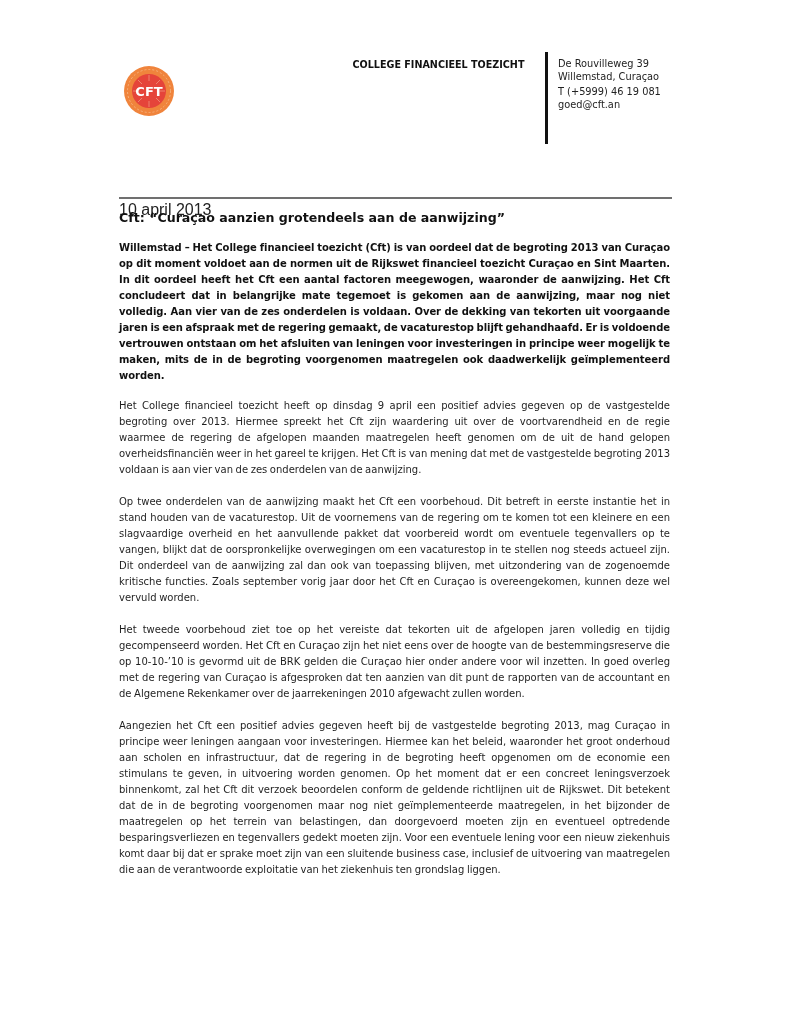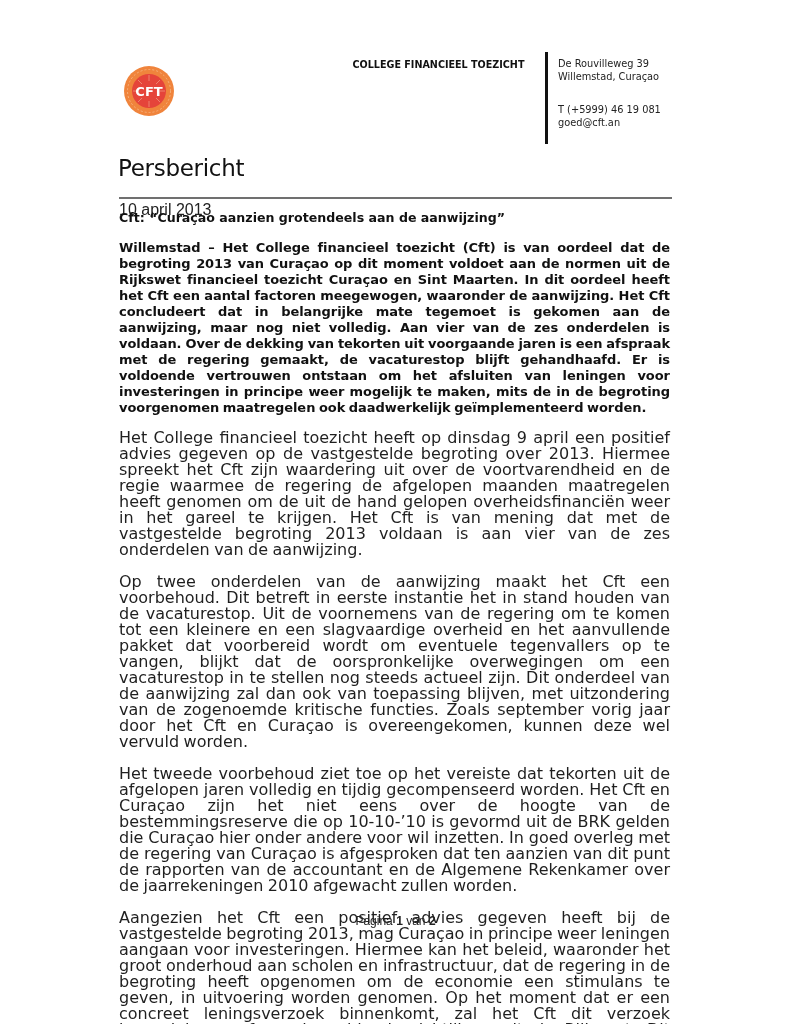--- a/index.html
+++ b/index.html
@@ -8,32 +8,32 @@
 
   .logo { position: absolute; left: 123px; top: 65px; width: 52px; height: 52px; }
 
   .org-name { position: absolute; left: 340px; top: 59px; width: 197px; text-align: center;
     font-family: "DejaVu Sans", sans-serif; font-weight: bold; font-size: 9.6px; letter-spacing: 0; color: #111; white-space: nowrap; }
 
   .vrule { position: absolute; left: 545px; top: 52px; width: 3px; height: 92px; background: #111; }
 
   .contact { position: absolute; left: 558px; top: 57px; font-family: "DejaVu Sans", sans-serif; font-size: 9.8px; line-height: 13px; color: #222; }
   .contact div { white-space: nowrap; }
-  .contact .addr2 { margin-bottom: 20px; }
+  .contact .addr2 { margin-bottom: 2px; }
   .contact .phone { }
 
   .title { position: absolute; left: 118px; top: 155px; font-family: "DejaVu Sans", sans-serif; font-size: 23px; color: #111; letter-spacing: -0.3px; }
   .date { position: absolute; left: 119px; top: 201px; font-family: Liberation Sans, sans-serif; font-size: 16px; color: #222; }
   .hrule { position: absolute; left: 119px; top: 197px; width: 553px; height: 2px; background: #707070; }
 
   .headline { position: absolute; left: 119px; top: 210px; font-family: "DejaVu Sans", sans-serif; font-weight: bold; font-size: 12.6px; color: #111; white-space: nowrap; }
 
   .content { position: absolute; left: 119px; top: 240px; width: 551px; font-family: "DejaVu Sans", sans-serif; }
-  .content p { margin: 0 0 16px 0; text-align: justify; font-size: 16px; line-height: 16px; color: #1f1f1f; word-spacing: -0.6px; }
-  .content p.lead { font-weight: bold; font-size: 13px; color: #111; word-spacing: -0.9px; letter-spacing: -0.05px; margin-bottom: 14px; }
+  .content p { margin: 0 0 16px 0; text-align: justify; font-size: 10px; line-height: 16px; color: #1f1f1f; word-spacing: -0.6px; }
+  .content p.lead { font-weight: bold; font-size: 10px; color: #111; word-spacing: -0.9px; letter-spacing: -0.05px; margin-bottom: 14px; }
 
   .footer { position: absolute; left: 0; top: 914px; width: 791px; text-align: center; font-family: "Liberation Sans", sans-serif; font-size: 12px; color: #222; }
   .footer b { font-weight: bold; }
 </style>
 </head>
 <body>
 
 <div class="page">
 
   <div class="logo">
@@ -59,34 +59,27 @@
 
   <div class="vrule"></div>
 
   <div class="contact">
     <div>De Rouvilleweg 39</div>
     <div class="addr2">Willemstad, Curaçao</div>
     <div class="phone">T (+5999) 46 19 081</div>
     <div>goed@cft.an</div>
   </div>
 
-  <div class="title">Persbericht</div>
   <div class="date">10 april 2013</div>
   <div class="hrule"></div>
 
   <div class="headline">Cft: “Curaçao aanzien grotendeels aan de aanwijzing”</div>
 
   <div class="content">
     <p class="lead">Willemstad – Het College financieel toezicht (Cft) is van oordeel dat de begroting 2013 van Curaçao op dit moment voldoet aan de normen uit de Rijkswet financieel toezicht Curaçao en Sint Maarten. In dit oordeel heeft het Cft een aantal factoren meegewogen, waaronder de aanwijzing. Het Cft concludeert dat in belangrijke mate tegemoet is gekomen aan de aanwijzing, maar nog niet volledig. Aan vier van de zes onderdelen is voldaan. Over de dekking van tekorten uit voorgaande jaren is een afspraak met de regering gemaakt, de vacaturestop blijft gehandhaafd. Er is voldoende vertrouwen ontstaan om het afsluiten van leningen voor investeringen in principe weer mogelijk te maken, mits de in de begroting voorgenomen maatregelen ook daadwerkelijk geïmplementeerd worden.</p>
     <p>Het College financieel toezicht heeft op dinsdag 9 april een positief advies gegeven op de vastgestelde begroting over 2013. Hiermee spreekt het Cft zijn waardering uit over de voortvarendheid en de regie waarmee de regering de afgelopen maanden maatregelen heeft genomen om de uit de hand gelopen overheidsfinanciën weer in het gareel te krijgen. Het Cft is van mening dat met de vastgestelde begroting 2013 voldaan is aan vier van de zes onderdelen van de aanwijzing.</p>
     <p>Op twee onderdelen van de aanwijzing maakt het Cft een voorbehoud. Dit betreft in eerste instantie het in stand houden van de vacaturestop. Uit de voornemens van de regering om te komen tot een kleinere en een slagvaardige overheid en het aanvullende pakket dat voorbereid wordt om eventuele tegenvallers op te vangen, blijkt dat de oorspronkelijke overwegingen om een vacaturestop in te stellen nog steeds actueel zijn. Dit onderdeel van de aanwijzing zal dan ook van toepassing blijven, met uitzondering van de zogenoemde kritische functies. Zoals september vorig jaar door het Cft en Curaçao is overeengekomen, kunnen deze wel vervuld worden.</p>
     <p>Het tweede voorbehoud ziet toe op het vereiste dat tekorten uit de afgelopen jaren volledig en tijdig gecompenseerd worden. Het Cft en Curaçao zijn het niet eens over de hoogte van de bestemmingsreserve die op 10-10-’10 is gevormd uit de BRK gelden die Curaçao hier onder andere voor wil inzetten. In goed overleg met de regering van Curaçao is afgesproken dat ten aanzien van dit punt de rapporten van de accountant en de Algemene Rekenkamer over de jaarrekeningen 2010 afgewacht zullen worden.</p>
     <p>Aangezien het Cft een positief advies gegeven heeft bij de vastgestelde begroting 2013, mag Curaçao in principe weer leningen aangaan voor investeringen. Hiermee kan het beleid, waaronder het groot onderhoud aan scholen en infrastructuur, dat de regering in de begroting heeft opgenomen om de economie een stimulans te geven, in uitvoering worden genomen. Op het moment dat er een concreet leningsverzoek binnenkomt, zal het Cft dit verzoek beoordelen conform de geldende richtlijnen uit de Rijkswet. Dit betekent dat de in de begroting voorgenomen maar nog niet geïmplementeerde maatregelen, in het bijzonder de maatregelen op het terrein van belastingen, dan doorgevoerd moeten zijn en eventueel optredende besparingsverliezen en tegenvallers gedekt moeten zijn. Voor een eventuele lening voor een nieuw ziekenhuis komt daar bij dat er sprake moet zijn van een sluitende business case, inclusief de uitvoering van maatregelen die aan de verantwoorde exploitatie van het ziekenhuis ten grondslag liggen.</p>
   </div>
 
-  <div class="footer">
-    <span>Pagina</span>
-    <b>1</b>
-    <span>van</span>
-    <b>2</b>
-  </div>
 
 </div>
 
 </body></html>

